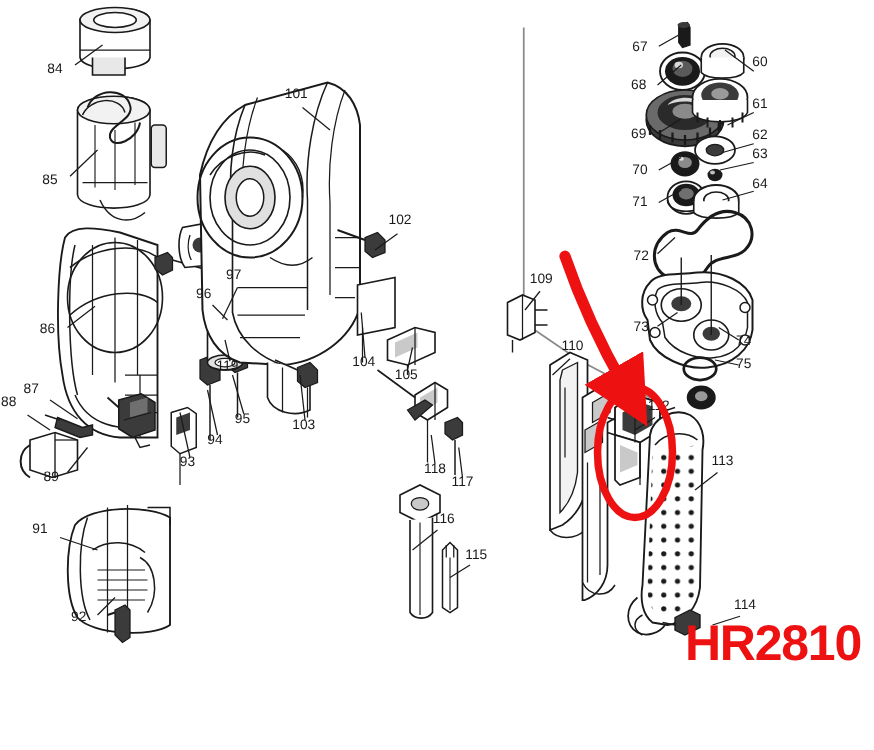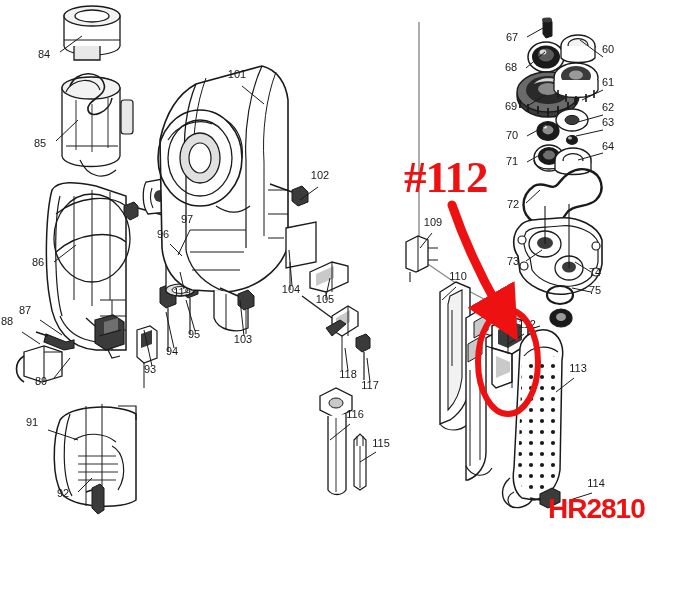--- a/index.html
+++ b/index.html
@@ -3,21 +3,21 @@
 <meta charset="utf-8">
 <style>
   html,body{margin:0;padding:0;background:#ffffff;}
   body{width:699px;height:600px;overflow:hidden;
        font-family:"Liberation Sans",sans-serif;}
   #stage{position:relative;width:699px;height:600px;background:#ffffff;}
   #diagram{position:absolute;left:0;top:0;width:699px;height:600px;}
   .ann{position:absolute;color:#ee1111;font-weight:bold;
        font-family:"Liberation Serif",serif;line-height:1;white-space:nowrap;}
   #ann-partno{left:404px;top:155px;font-size:45px;letter-spacing:-1px;}
-  #ann-model{left:548px;top:495px;font-size:28px;font-family:"Liberation Sans",sans-serif;letter-spacing:-1px;}
+  #ann-model{left:548px;top:495px;font-size:40px;font-family:"Liberation Sans",sans-serif;letter-spacing:-1px;}
   .lbl{font-family:"Liberation Sans",sans-serif;font-size:11px;fill:#1a1a1a;}
 </style>
 </head>
 <body>
 
 <div id="stage">
 
   <svg id="diagram" viewBox="0 0 699 600">
     <defs>
       <marker id="arrowhead" markerWidth="6" markerHeight="6" refX="2" refY="3" orient="auto">
@@ -444,16 +444,15 @@
       </g>
 
     <g>
       <path id="hl-arrow" d="M452,205 Q470,257.5 500,310" fill="none" stroke="#ee1111" stroke-width="9" stroke-linecap="round" marker-end="url(#arrowhead)"></path>
     </g>
     <g>
       <ellipse id="hl-ellipse" cx="508" cy="362" rx="30" ry="52" fill="none" stroke="#ee1111" stroke-width="6"></ellipse>
     </g>
   </svg>
 
-  <div class="ann" id="ann-partno">#112</div>
   <div class="ann" id="ann-model">HR2810</div>
 
 </div>
 
 </body></html>

